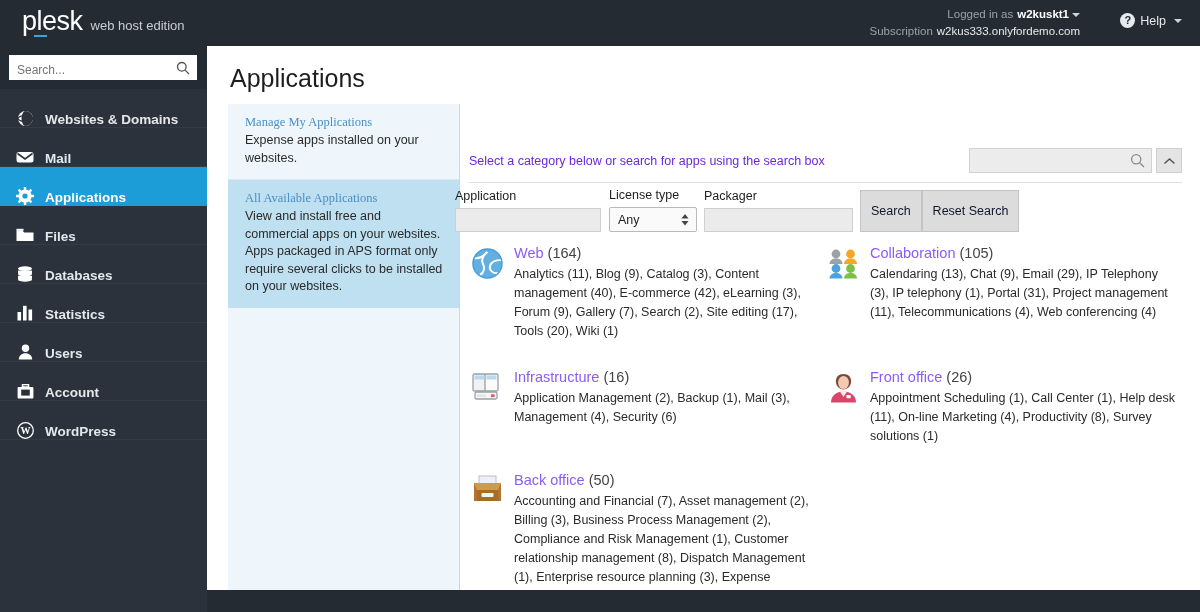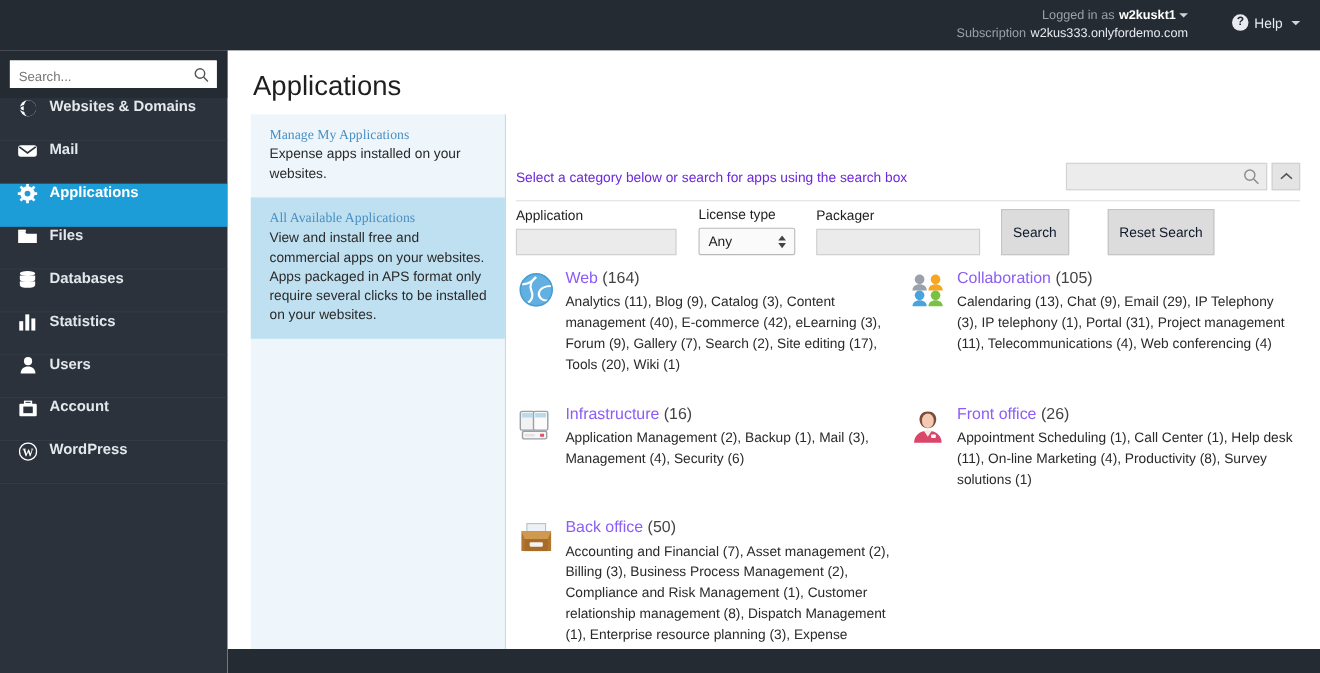--- a/index.html
+++ b/index.html
@@ -66,21 +66,21 @@
     position: relative; width: 100%; height: 25px;
     background: #ffffff; border: 1px solid #ffffff;
   }
   .side-search input {
     width: 100%; height: 100%; border: 0; outline: none;
     font-size: 12px; color: #444; padding: 4px 26px 0 7px;
     font-family: "Liberation Sans", sans-serif; background: transparent;
   }
   .side-search .mag { position: absolute; right: 6px; top: 5px; }
   .nav-item {
-    display: flex; align-items: flex-start; gap: 11px;
+    display: flex; align-items: flex-end; gap: 11px;
     height: 39px; padding-left: 16px;
     font-size: 13.5px; color: #e4e8ec; font-weight: bold;
     border-bottom: 1px solid #333b45; cursor: pointer;
   }
   .nav-item.active { background: #1d9dd8; color: #ffffff; border-bottom-color: #1d9dd8; }
   .nav-ico { width: 18px; height: 18px; display: flex; align-items: center; justify-content: center; flex: none; }
 
   
   .content {
     position: absolute; left: 207px; top: 46px; width: 993px; height: 566px;
@@ -119,21 +119,21 @@
   .topsearch .mag { position: absolute; right: 6px; top: 4px; }
   .collapse-btn {
     position: absolute; right: 18px; top: 102px; width: 26px; height: 25px;
     background: #e4e4e4; border: 1px solid #cfcfcf;
     display: flex; align-items: center; justify-content: center; cursor: pointer;
   }
   .hr-filters {
     position: absolute; left: 262px; right: 18px; top: 136px; height: 1px; background: #e0e0e0;
   }
 
-  .filters { position: absolute; left: 262px; top: 142px; display: flex; align-items: flex-end; gap: 12px; }
+  .filters { position: absolute; left: 248px; top: 142px; display: flex; align-items: flex-end; gap: 0; }
   .fcol { display: flex; flex-direction: column; }
   .flabel { font-size: 12.5px; color: #1e1e1e; margin-bottom: 5px; }
   .finput {
     width: 146px; height: 24px; background: #ebebeb;
     border: 1px solid #cfcfcf; outline: none; font-size: 12px;
     padding: 0 6px; font-family: "Liberation Sans", sans-serif;
   }
   .fcol.packager { margin-left: 7px; }
   .fcol.packager .finput { width: 149px; }
   .fcol.license { margin-left: 8px; }
@@ -146,21 +146,21 @@
     position: absolute; right: 7px; top: 50%; transform: translateY(-50%);
     display: flex; flex-direction: column; gap: 2px;
   }
   .fbtn {
     height: 42px; padding: 0 10px; background: #dcdcdc; border: 1px solid #c4c4c4;
     font-size: 12.5px; color: #0f172a; cursor: pointer;
     font-family: "Liberation Sans", sans-serif;
     display: flex; align-items: center;
   }
   .fbtn.search-btn { margin-left: 7px; }
-  .fbtn.reset-btn { margin-left: 23px; text-align: right; }
+  .fbtn.reset-btn { margin-left: 0; text-align: right; }
 
   
   .cats {
     position: absolute; left: 262px; top: 197px; right: 6px; bottom: 24px;
     overflow: hidden;
   }
   .cat-col { position: absolute; width: 352px; }
   .cat-col.left { left: 0; }
   .cat-col.right { left: 356px; }
   .cat {
@@ -181,20 +181,27 @@
     display: flex; align-items: center; justify-content: center; gap: 6px;
     height: 22px; font-size: 10px; color: #5c6572; opacity: .55;
   }
 </style>
 </head>
 <body>
 
 <div id="app">
 
   <div class="topbar">
+    <div class="logo-wrap">
+      <span class="logo-plesk">
+        <span>plesk</span>
+        <span class="underl"></span>
+      </span>
+      <span class="logo-edition">web host edition</span>
+    </div>
 
     <div class="acct">
       <div class="acct-row">
         <span class="lbl">Logged in as</span><span class="val">w2kuskt1</span><span class="caret-dn"></span>
       </div>
       <div class="acct-row">
         <span class="lbl">Subscription</span><span class="val plain">w2kus333.onlyfordemo.com</span>
       </div>
     </div>
 

